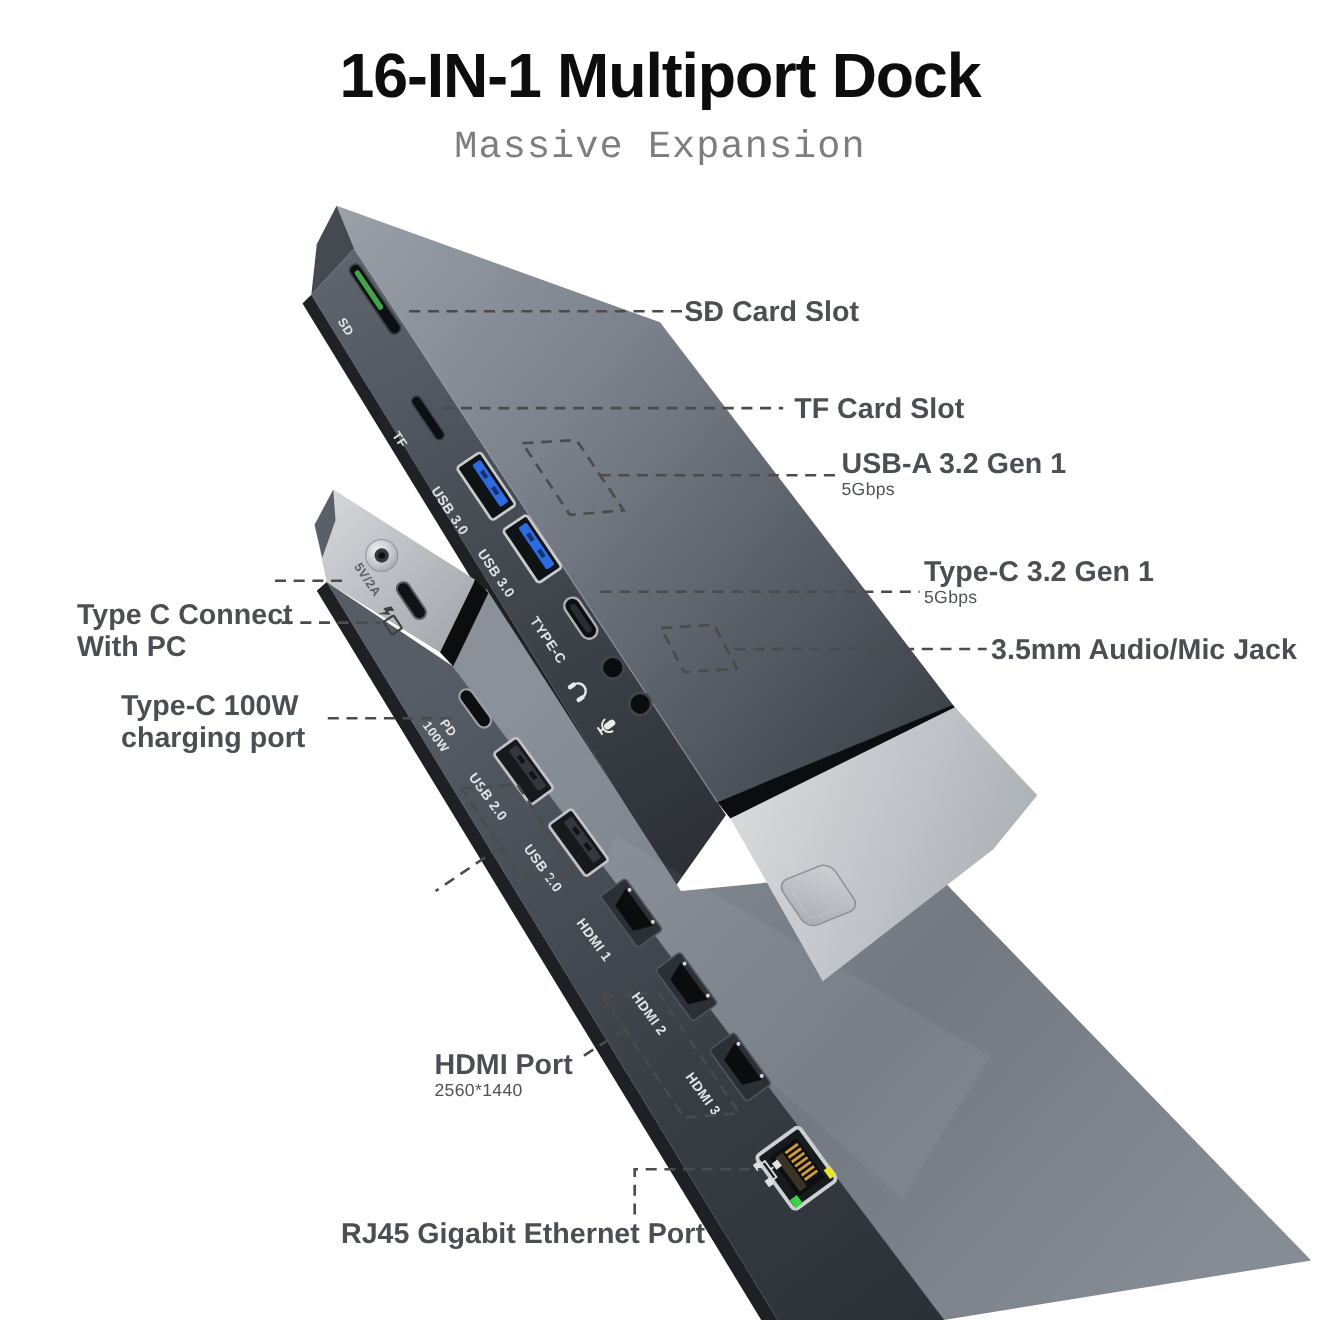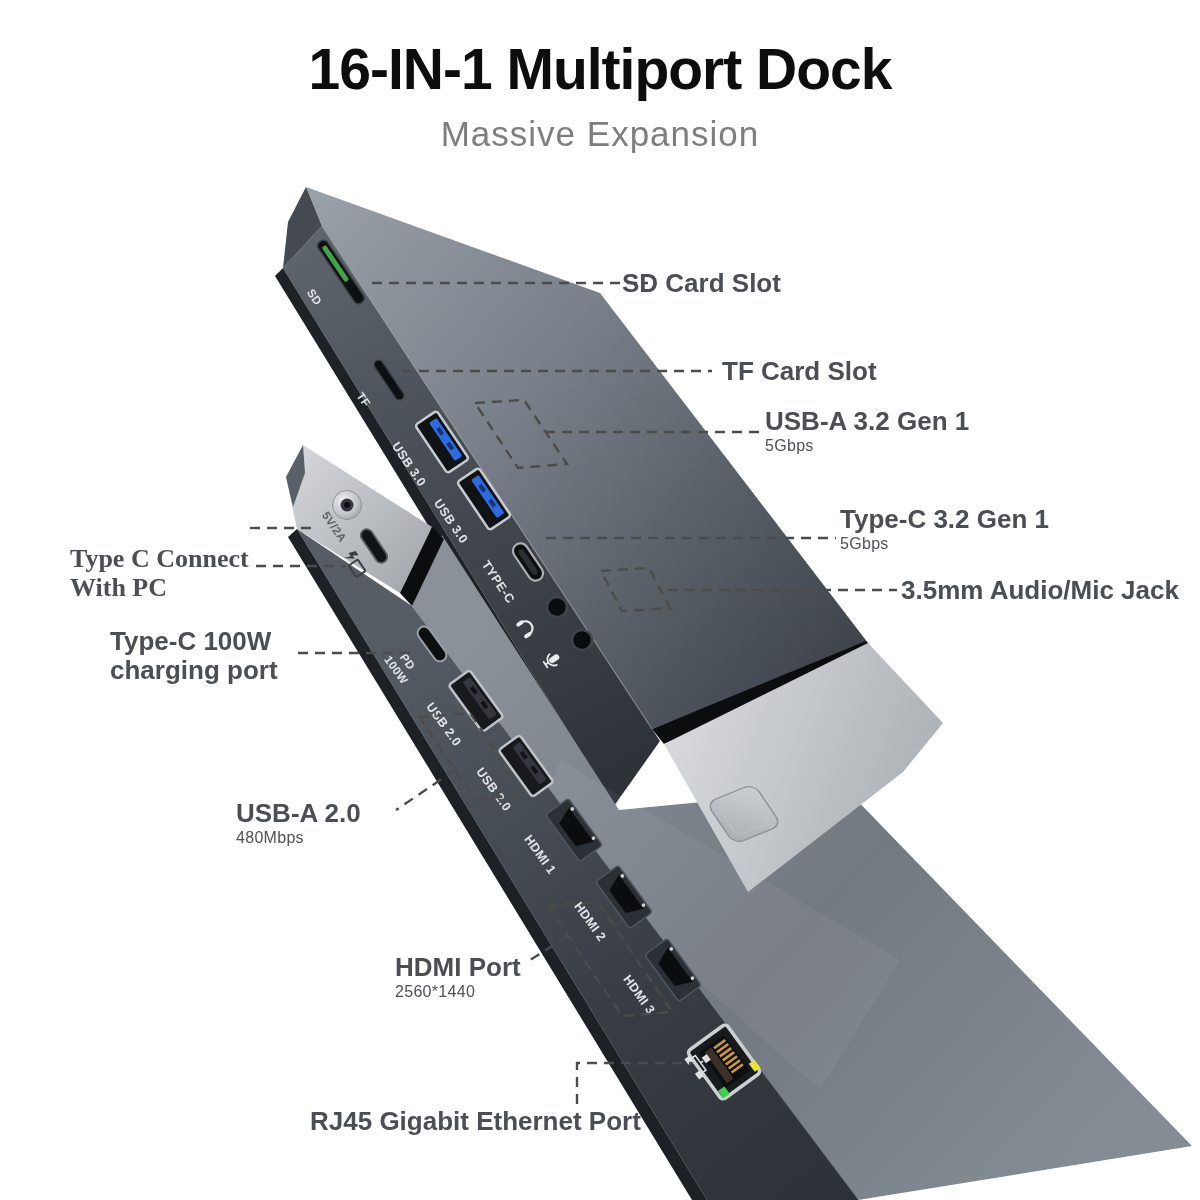--- a/index.html
+++ b/index.html
@@ -2,21 +2,21 @@
 <html><head>
 <meta charset="utf-8">
 <style>
   html,body{margin:0;padding:0;background:#ffffff;}
   #stage{position:relative;width:1200px;height:1200px;background:#ffffff;overflow:hidden;
          font-family:"Liberation Sans",sans-serif;}
   #scene{position:absolute;left:0;top:0;}
   .title{position:absolute;top:36px;left:0;width:1200px;text-align:center;
          font-size:57px;font-weight:bold;color:#0d0d0d;letter-spacing:-1px;}
   .subtitle{position:absolute;top:114px;left:0;width:1200px;text-align:center;
-            font-size:35px;font-weight:400;color:#7e7e7e;letter-spacing:1px;}
+            font-size:35px;font-weight:400;color:#7e7e7e;letter-spacing:1px;font-family:Liberation Mono, monospace;}
   .co{position:absolute;font-size:26px;font-weight:bold;color:#4b4e52;line-height:1.12;white-space:nowrap;}
   .co.center{text-align:left;}
   .co-sub{display:block;font-size:16px;font-weight:400;color:#4e5155;margin-top:1px;letter-spacing:.3px;}
   .dash{fill:none;stroke:#4b4b4b;stroke-width:2.4;stroke-dasharray:10 7;}
   .pl{font-family:"Liberation Sans",sans-serif;font-size:12.5px;font-weight:bold;
       fill:#e2e5e8;text-anchor:middle;letter-spacing:.4px;}
   .pl-sm{font-size:11.5px;}
   .pl-dark{fill:#5c6167;}
 </style>
 </head>
@@ -237,32 +237,28 @@
     <span>USB-A 3.2 Gen 1</span>
     <span class="co-sub">5Gbps</span>
   </div>
   <div class="co center" style="left:840px;top:505px;width:210px;">
     <span>Type-C 3.2 Gen 1</span>
     <span class="co-sub">5Gbps</span>
   </div>
   <div class="co" style="left:901px;top:576px;">
     <span>3.5mm Audio/Mic Jack</span>
   </div>
-  <div class="co center" style="left:70px;top:544px;width:196px;font-family:Liberation Serif, serif;">
+  <div class="co center" style="left:70px;top:544px;width:196px;">
     <span style="display:block">Type C Connect</span>
     <span style="display:block">With PC</span>
   </div>
   <div class="co center" style="left:110px;top:627px;width:200px;">
     <span style="display:block">Type-C 100W</span>
     <span style="display:block">charging port</span>
   </div>
-  <div class="co center" style="left:236px;top:799px;width:152px;">
-    <span>USB-A 2.0</span>
-    <span class="co-sub">480Mbps</span>
-  </div>
   <div class="co center" style="left:395px;top:953px;width:136px;">
     <span>HDMI Port</span>
     <span class="co-sub">2560*1440</span>
   </div>
   <div class="co" style="left:310px;top:1107px;">
     <span>RJ45 Gigabit Ethernet Port</span>
   </div>
 
 </div>
 

